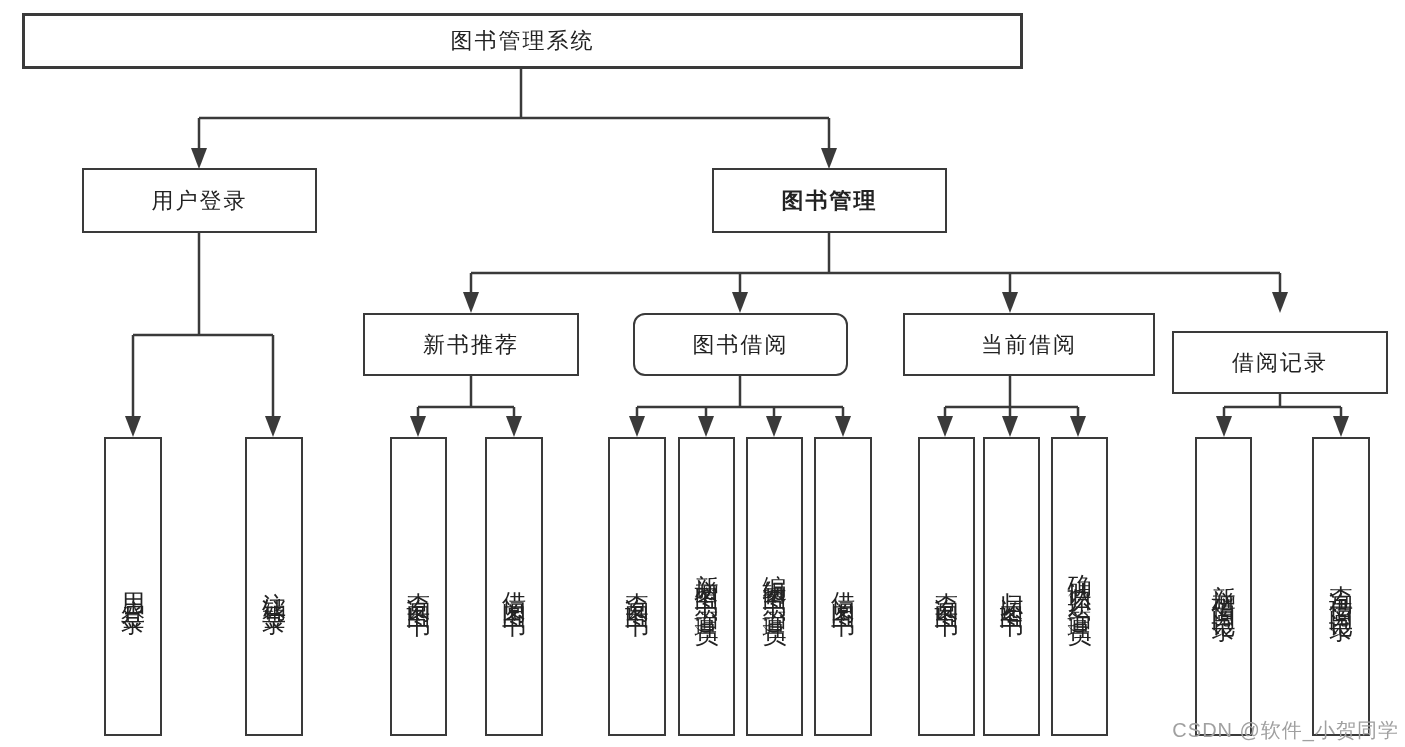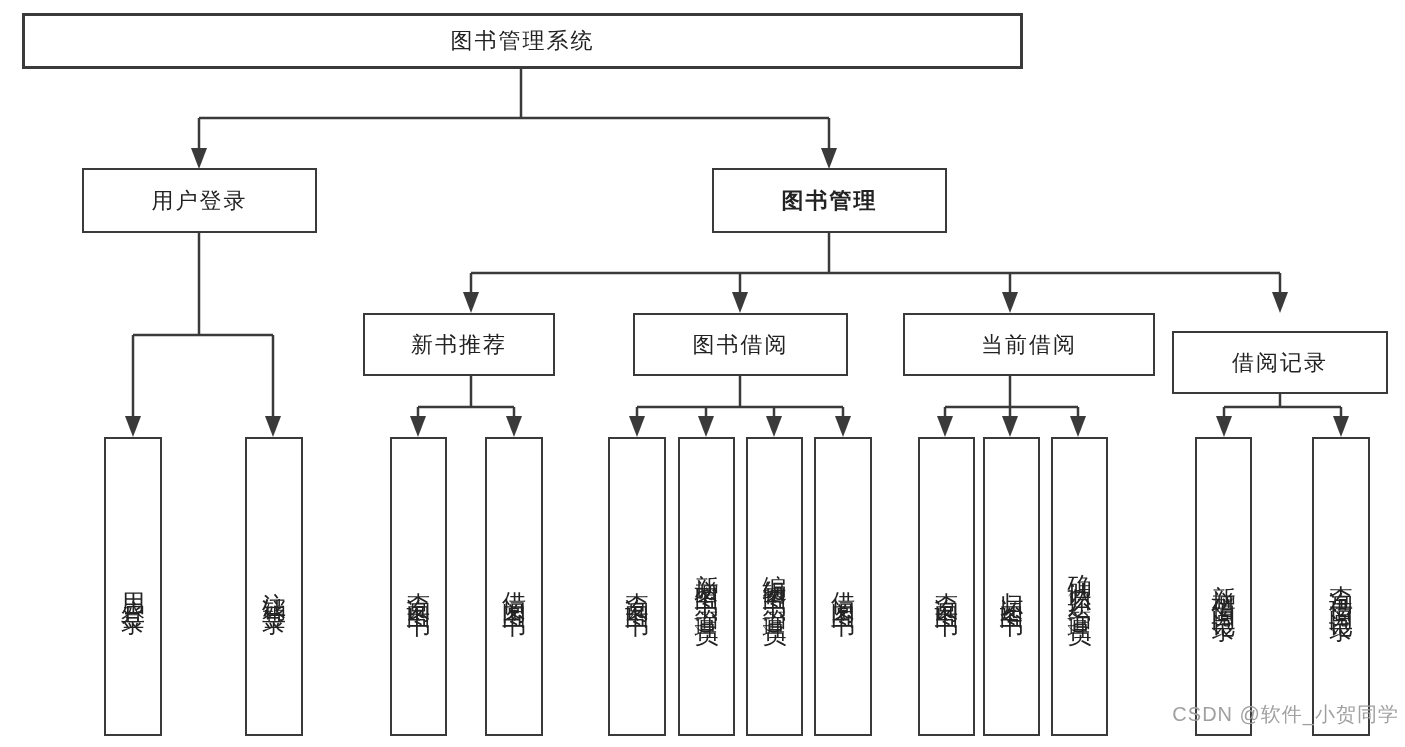--- a/index.html
+++ b/index.html
@@ -44,21 +44,21 @@
   .leaf span {
     writing-mode: vertical-rl;
     text-orientation: mixed;
     font-size: 24px;
     letter-spacing: 7px;
     line-height: 1;
   }
   #watermark {
     position: absolute;
     right: 6px;
-    bottom: 19px;
+    bottom: 3px;
     font-size: 20px;
     color: #a0a0a0;
     letter-spacing: 1px;
     white-space: nowrap;
     margin-top: 6px;
   }
 </style>
 </head>
 <body>
 
@@ -131,22 +131,22 @@
       <polygon points="1216,416 1232,416 1224,437"></polygon>
       <polygon points="1333,416 1349,416 1341,437"></polygon>
     </g>
   </svg>
 
   <div class="node root" style="left:22px; top:13px; width:1001px; height:56px;">图书管理系统</div>
 
   <div class="node" style="left:82px; top:168px; width:235px; height:65px;">用户登录</div>
   <div class="node" style="left:712px; top:168px; width:235px; height:65px;font-weight:bold;">图书管理</div>
 
-  <div class="node" style="left:363px; top:313px; width:192px; height:63px;">新书推荐</div>
-  <div class="node" style="left:633px; top:313px; width:215px; height:63px;">图书借阅</div>
+  <div class="node" style="left:363px; top:313px; width:216px; height:63px;">新书推荐</div>
+  <div class="node" style="left:633px; top:313px; width:215px; height:63px;border-radius:12px;">图书借阅</div>
   <div class="node" style="left:903px; top:313px; width:252px; height:63px;">当前借阅</div>
   <div class="node" style="left:1172px; top:331px; width:216px; height:63px;">借阅记录</div>
 
   <div class="leaf" style="left:104px; top:437px; width:58px; height:299px;">
     <span>用户登录</span>
   </div>
   <div class="leaf" style="left:245px; top:437px; width:58px; height:299px;">
     <span>注销登录</span>
   </div>
   <div class="leaf" style="left:390px; top:437px; width:57px; height:299px;">

